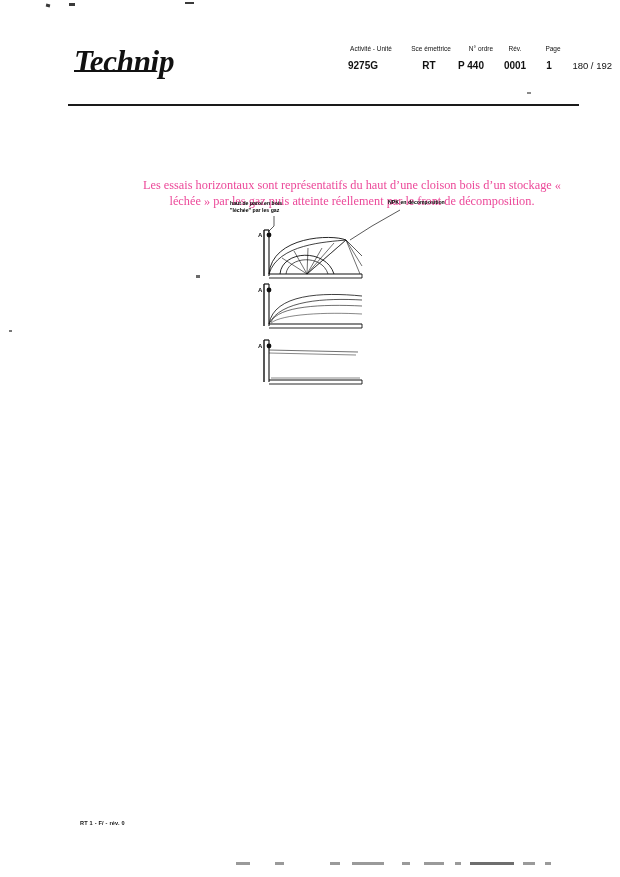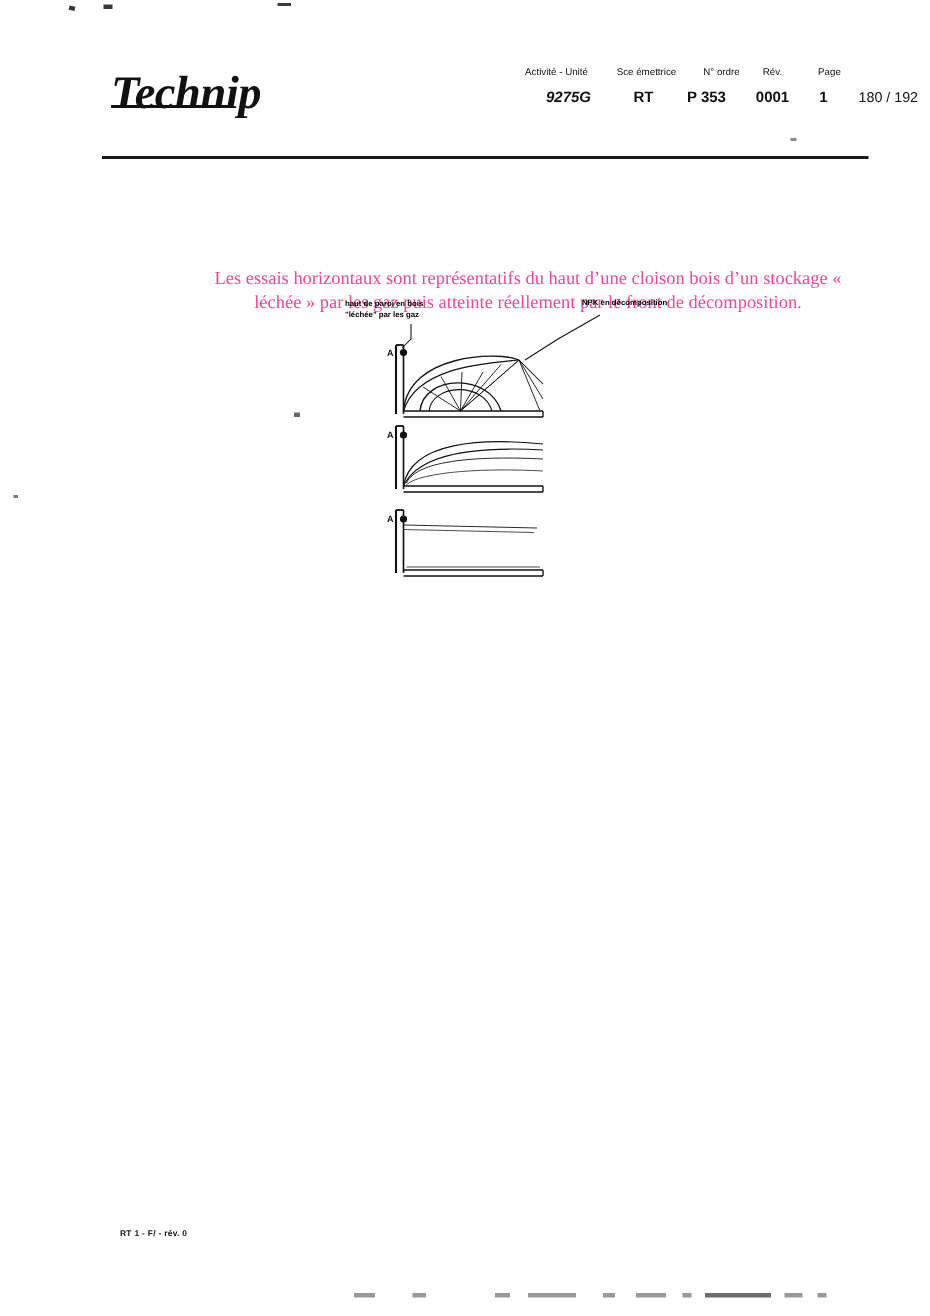--- a/index.html
+++ b/index.html
@@ -81,21 +81,21 @@
   .hcell {
     text-align: center;
     white-space: nowrap;
   }
   .c-activite { width: 62px; }
   .c-sce      { width: 58px; }
   .c-ordre    { width: 42px; }
   .c-rev      { width: 26px; }
   .c-page     { width: 50px; }
 
-  .hrow2 .c-activite { text-align: center; padding-left: 8px; font-style: italic; }
+  .hrow2 .c-activite { text-align: left; padding-left: 8px; }
   .hrow2 .c-sce      { text-align: center; padding-left: 2px; }
   .hrow2 .c-ordre    { text-align: center; padding-left: 0px; }
   .hrow2 .c-rev      { text-align: center; }
   .hrow2 .c-page     { text-align: right; font-weight: normal; font-size: 9.5px;}
 
   .rule {
     position: absolute;
     left: 68px;
     top: 104px;
     width: 511px;
@@ -184,21 +184,21 @@
     <div class="hrow1">
       <span class="hcell c-activite">Activité - Unité</span>
       <span class="hcell c-sce">Sce émettrice</span>
       <span class="hcell c-ordre">N° ordre</span>
       <span class="hcell c-rev">Rév.</span>
       <span class="hcell c-page">Page</span>
     </div>
     <div class="hrow2">
       <span class="hcell c-activite">9275G</span>
       <span class="hcell c-sce" style="width:34px;">RT</span>
-      <span class="hcell c-sce" style="width:46px;">P 353</span>
+      <span class="hcell c-sce" style="width:46px;">P 440</span>
       <span class="hcell c-ordre">0001</span>
       <span class="hcell c-rev">1</span>
       <span class="hcell c-page">180 / 192</span>
     </div>
   </div>
 
   <div class="rule"></div>
 
   <p class="para">Les essais horizontaux sont représentatifs du haut d’une cloison bois d’un stockage « léchée » par les gaz puis atteinte réellement par le front de décomposition.</p>
 

